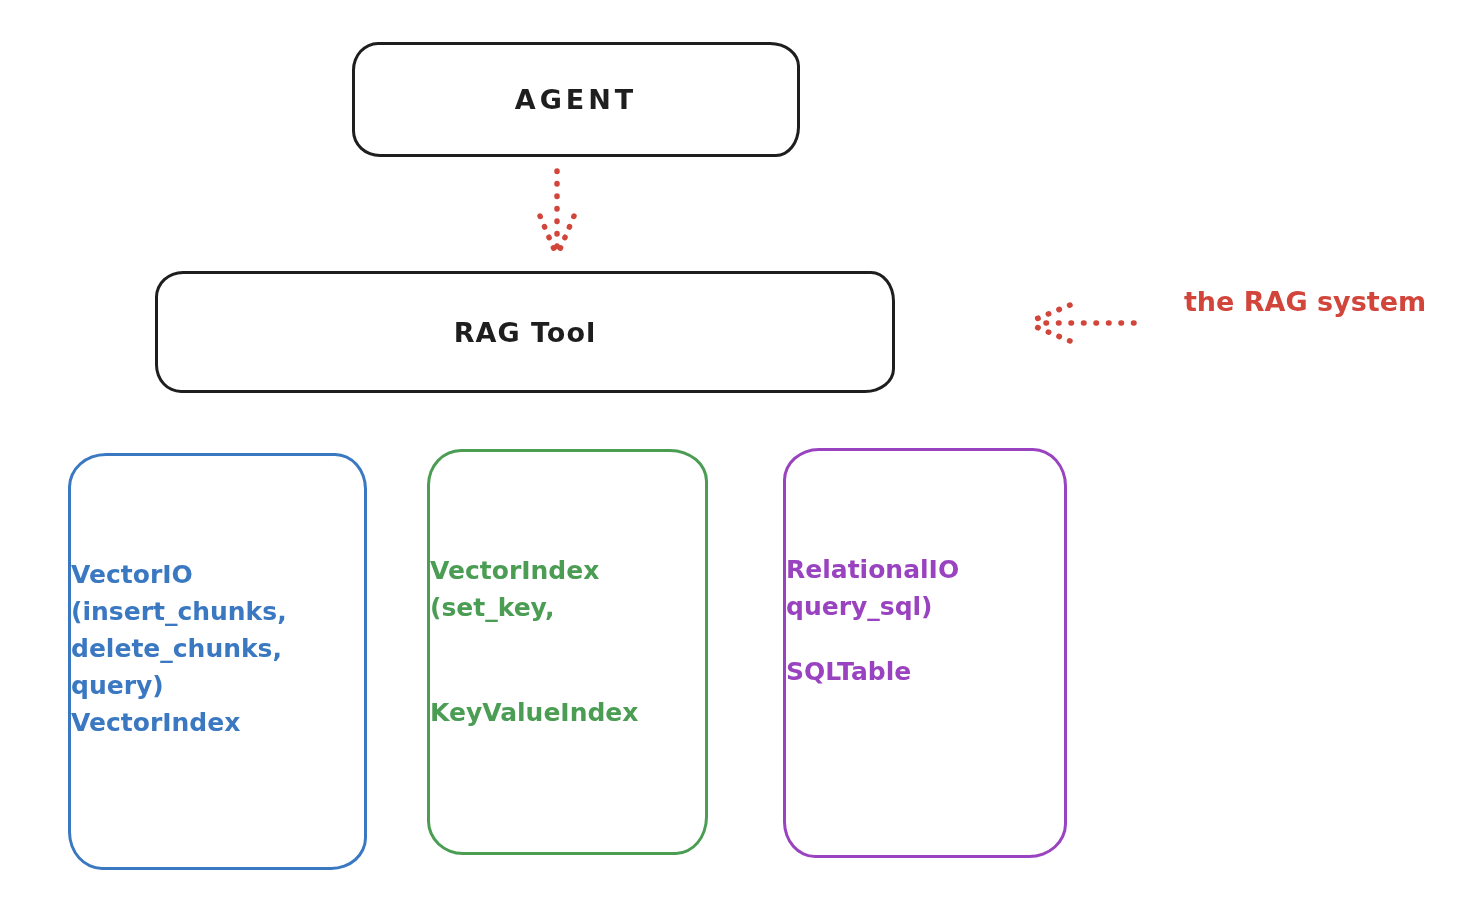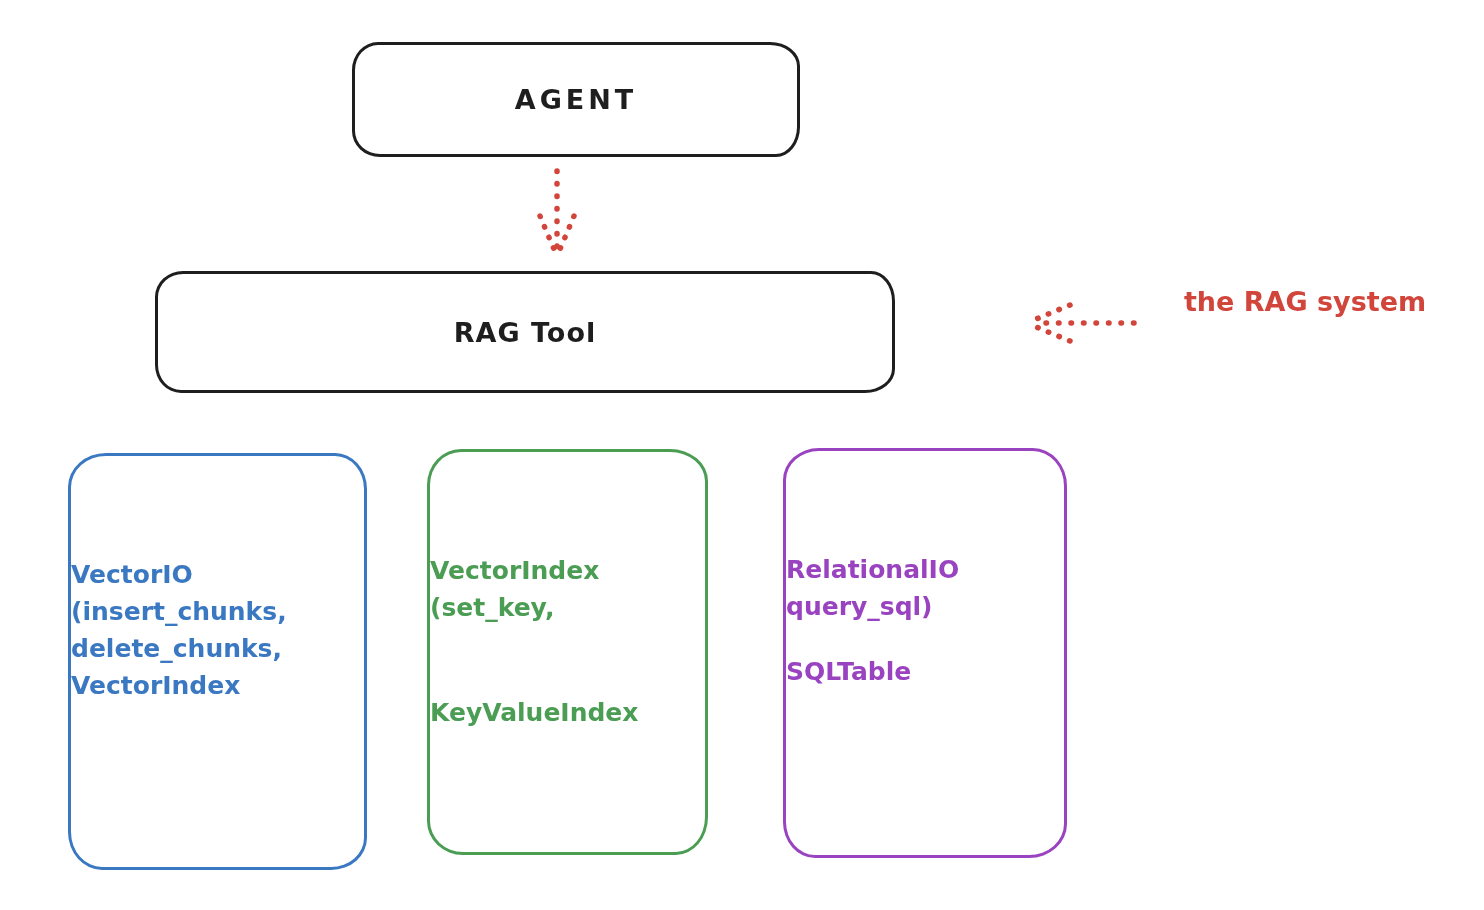--- a/index.html
+++ b/index.html
@@ -103,20 +103,21 @@
 
   <div class="annotation">
     <span class="ann-line">the RAG system</span>
   </div>
 
   <div class="io-box io-blue">
     <div class="io-text">
       <span class="io-line">VectorIO</span>
       <span class="io-line">(insert_chunks,</span>
       <span class="io-line">delete_chunks,</span>
+      <span class="io-line">query)</span>
       <span class="index-label">VectorIndex</span>
     </div>
   </div>
 
   <div class="io-box io-green">
     <div class="io-text">
       <span class="io-line">VectorIndex</span>
       <span class="io-line">(set_key,</span>
       <span class="index-label">KeyValueIndex</span>
     </div>

